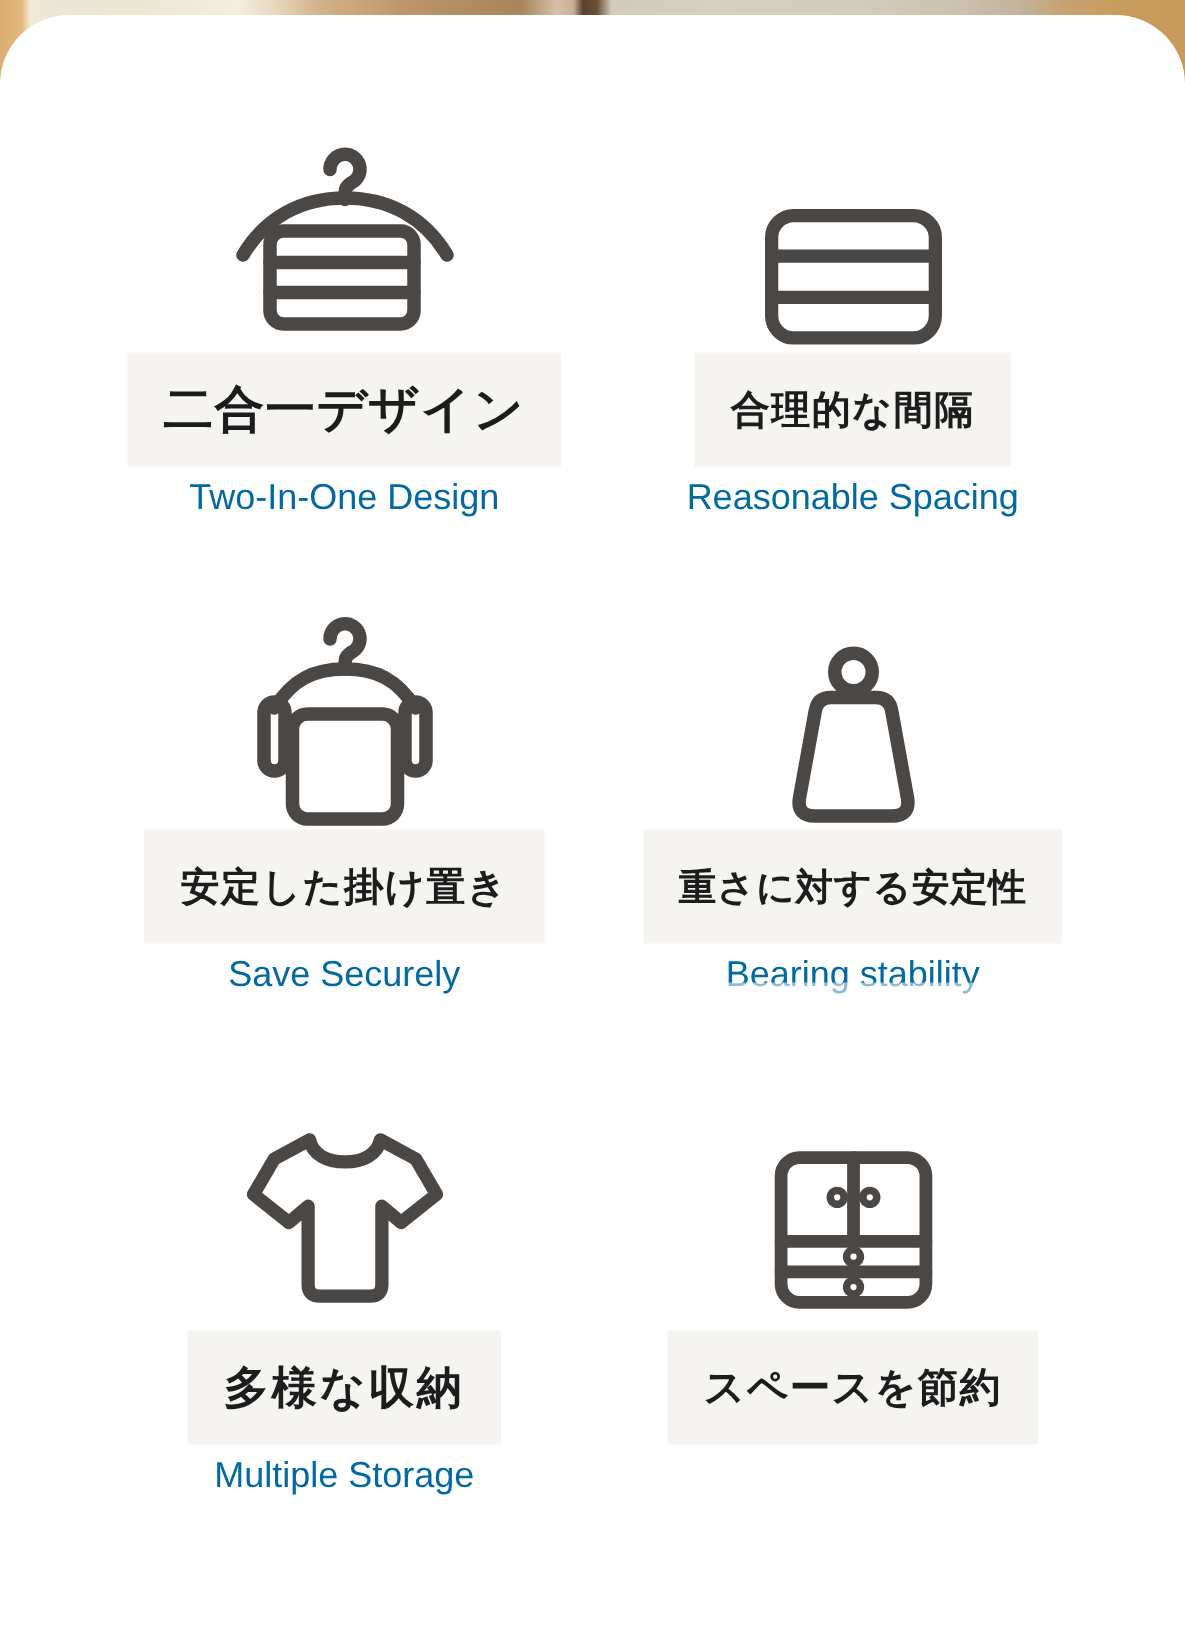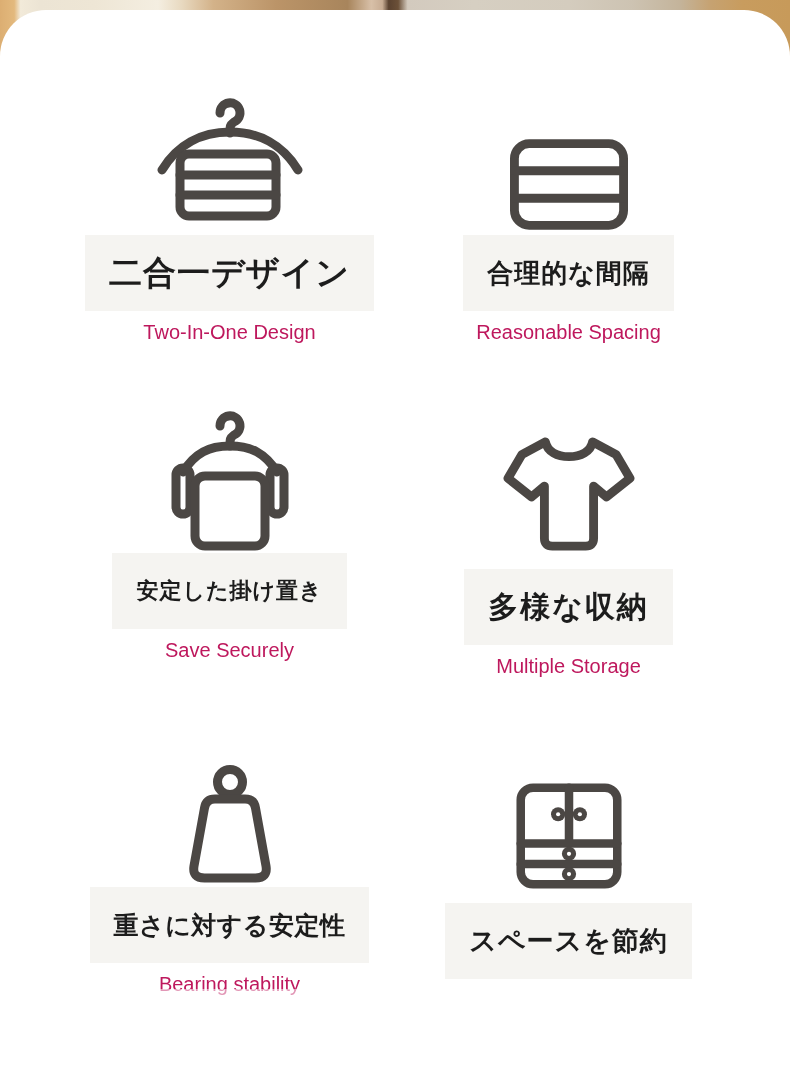--- a/index.html
+++ b/index.html
@@ -40,27 +40,27 @@
   .ic{stroke:#4b4744;fill:none;stroke-width:9;stroke-linecap:round;stroke-linejoin:round;}
   .ic-fill{fill:#4b4744;stroke:none;}
   .ic-dot{fill:#ffffff;stroke:none;}
   .jp-band{
     height:76px;padding:0 24px;background:#f5f4f1;
     display:flex;align-items:center;justify-content:center;
     color:#1c1c1c;font-weight:700;white-space:nowrap;letter-spacing:1px;
   }
   .jp-1{font-size:33px;}
   .jp-2{font-size:26px;}
-  .jp-3{font-size:22px;}
+  .jp-3{font-size:26px;}
   .jp-4{font-size:25px;letter-spacing:0.5px;}
   .jp-5{font-size:30px;letter-spacing:2px;}
   .jp-6{font-size:27px;}
   .en-wrap{position:relative;margin-top:4px;}
   .en-label{
-    font-size:20px;line-height:34px;color:#be185d;white-space:nowrap;
+    font-size:24px;line-height:34px;color:#0369a1;white-space:nowrap;
   }
   .fade-overlay{
     position:absolute;left:-6px;right:-6px;bottom:-3px;height:15px;
     background:rgba(255,255,255,0.55);pointer-events:none;
   }
 </style>
 </head>
 <body>
 
 <div class="photo-strip"></div>
@@ -107,43 +107,43 @@
           <rect class="ic" x="135" y="62" width="14" height="46" rx="7"></rect>
           <rect class="ic" x="60" y="70" width="70" height="70" rx="10"></rect>
         </svg>
       </div>
       <div class="jp-band jp-3">安定した掛け置き</div>
       <div class="en-wrap">
         <div class="en-label">Save Securely</div>
       </div>
     </div>
 
-    <div class="feature-cell r3">
-      <div class="icon-box">
-        <svg width="134" height="120" viewBox="0 0 136 122">
-          <path class="ic" d="M44,7 L20,20 L6,44 L30,63 L43,52 L43,105 q0,8 8,8 h34 q8,0 8,-8 L93,52 L106,63 L130,44 L116,20 L92,7 c-2,10 -12,15 -24,15 c-12,0 -22,-5 -24,-15 z"></path>
-        </svg>
-      </div>
-      <div class="jp-band jp-5">多様な収納</div>
-      <div class="en-wrap">
-        <div class="en-label">Multiple Storage</div>
-      </div>
-    </div>
-
     <div class="feature-cell r2">
       <div class="icon-box">
         <svg width="112" height="126" viewBox="0 0 112 126">
           <circle class="ic" cx="56" cy="23" r="12.5"></circle>
           <path class="ic" d="M41,40 h30 q9,0 10.5,9 l10.5,58 q2,12 -10.5,12 h-51 q-12.5,0 -10.5,-12 l10.5,-58 q1.5,-9 10.5,-9 z"></path>
         </svg>
       </div>
       <div class="jp-band jp-4">重さに対する安定性</div>
       <div class="en-wrap">
         <div class="en-label">Bearing stability</div>
         <div class="fade-overlay"></div>
+      </div>
+    </div>
+
+    <div class="feature-cell r3">
+      <div class="icon-box">
+        <svg width="134" height="120" viewBox="0 0 136 122">
+          <path class="ic" d="M44,7 L20,20 L6,44 L30,63 L43,52 L43,105 q0,8 8,8 h34 q8,0 8,-8 L93,52 L106,63 L130,44 L116,20 L92,7 c-2,10 -12,15 -24,15 c-12,0 -22,-5 -24,-15 z"></path>
+        </svg>
+      </div>
+      <div class="jp-band jp-5">多様な収納</div>
+      <div class="en-wrap">
+        <div class="en-label">Multiple Storage</div>
       </div>
     </div>
 
     <div class="feature-cell r3">
       <div class="icon-box">
         <svg width="106" height="106" viewBox="0 0 112 112">
           <rect class="ic" x="5" y="5" width="102" height="102" rx="13"></rect>
           <path class="ic" d="M56,5 V64"></path>
           <path class="ic" d="M5,64 H107"></path>
           <path class="ic" d="M5,85.5 H107"></path>

